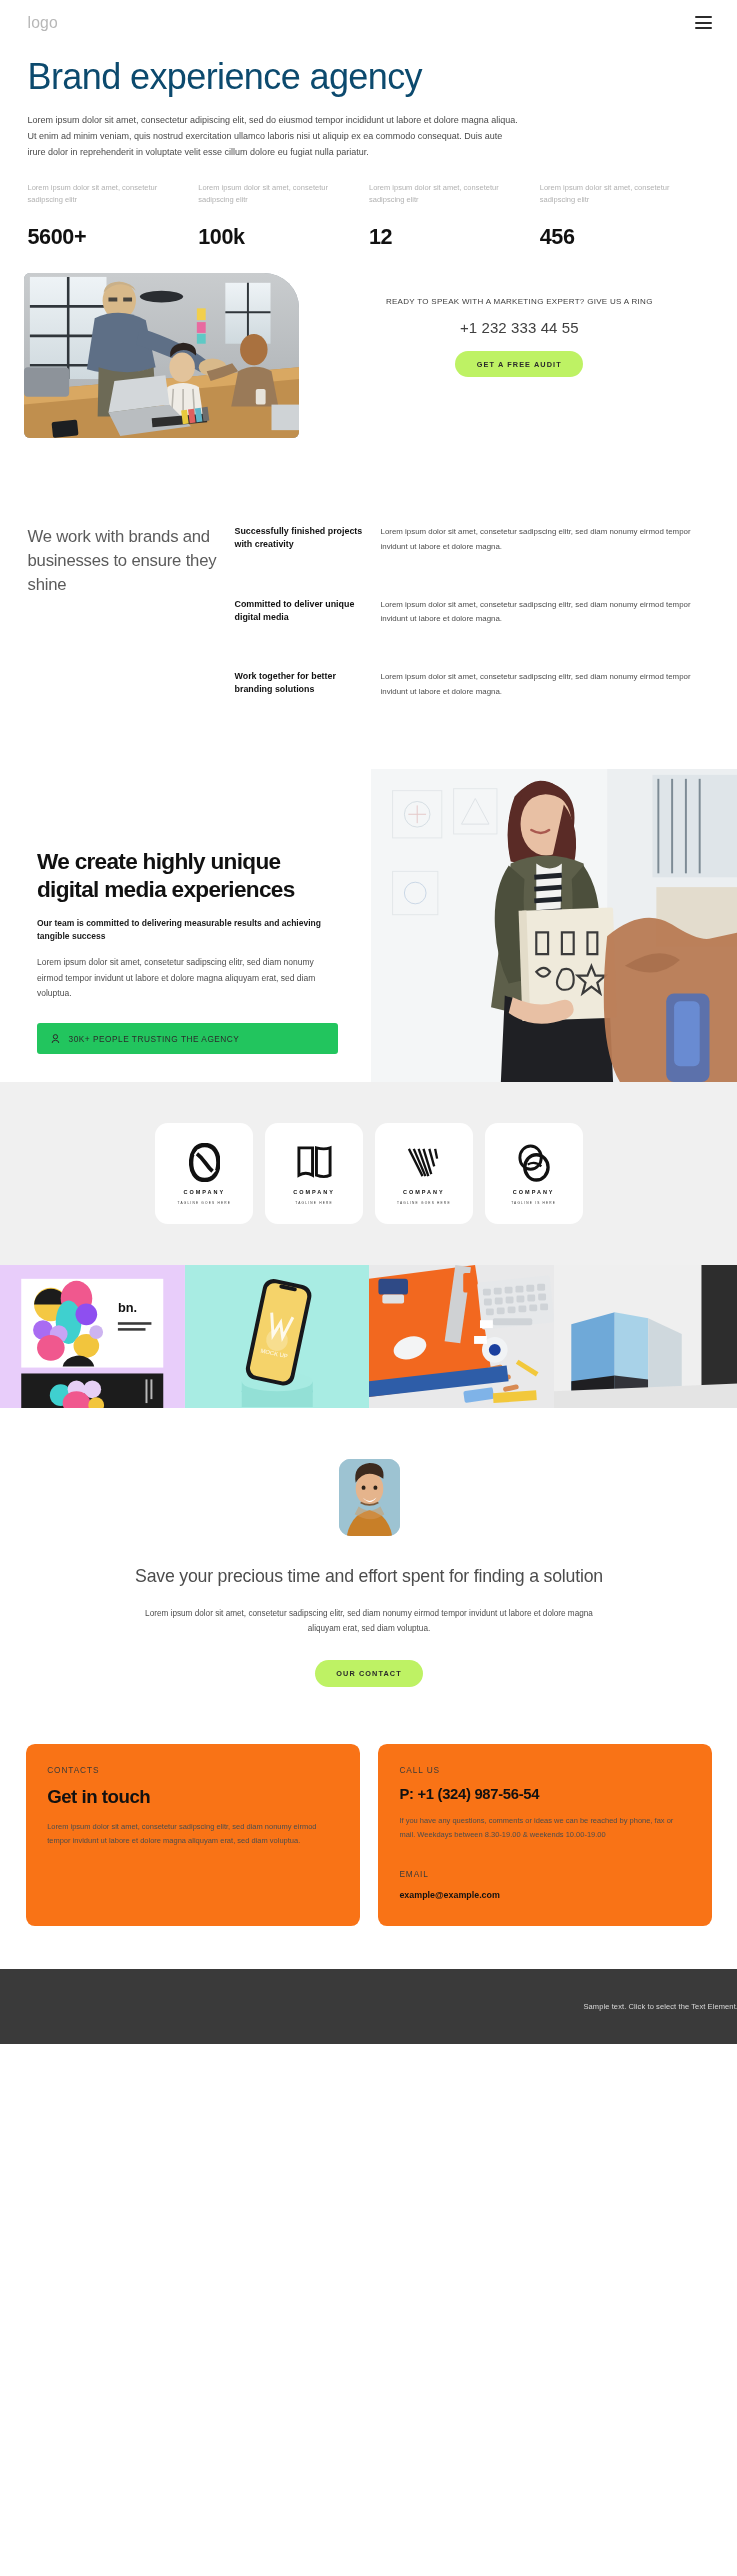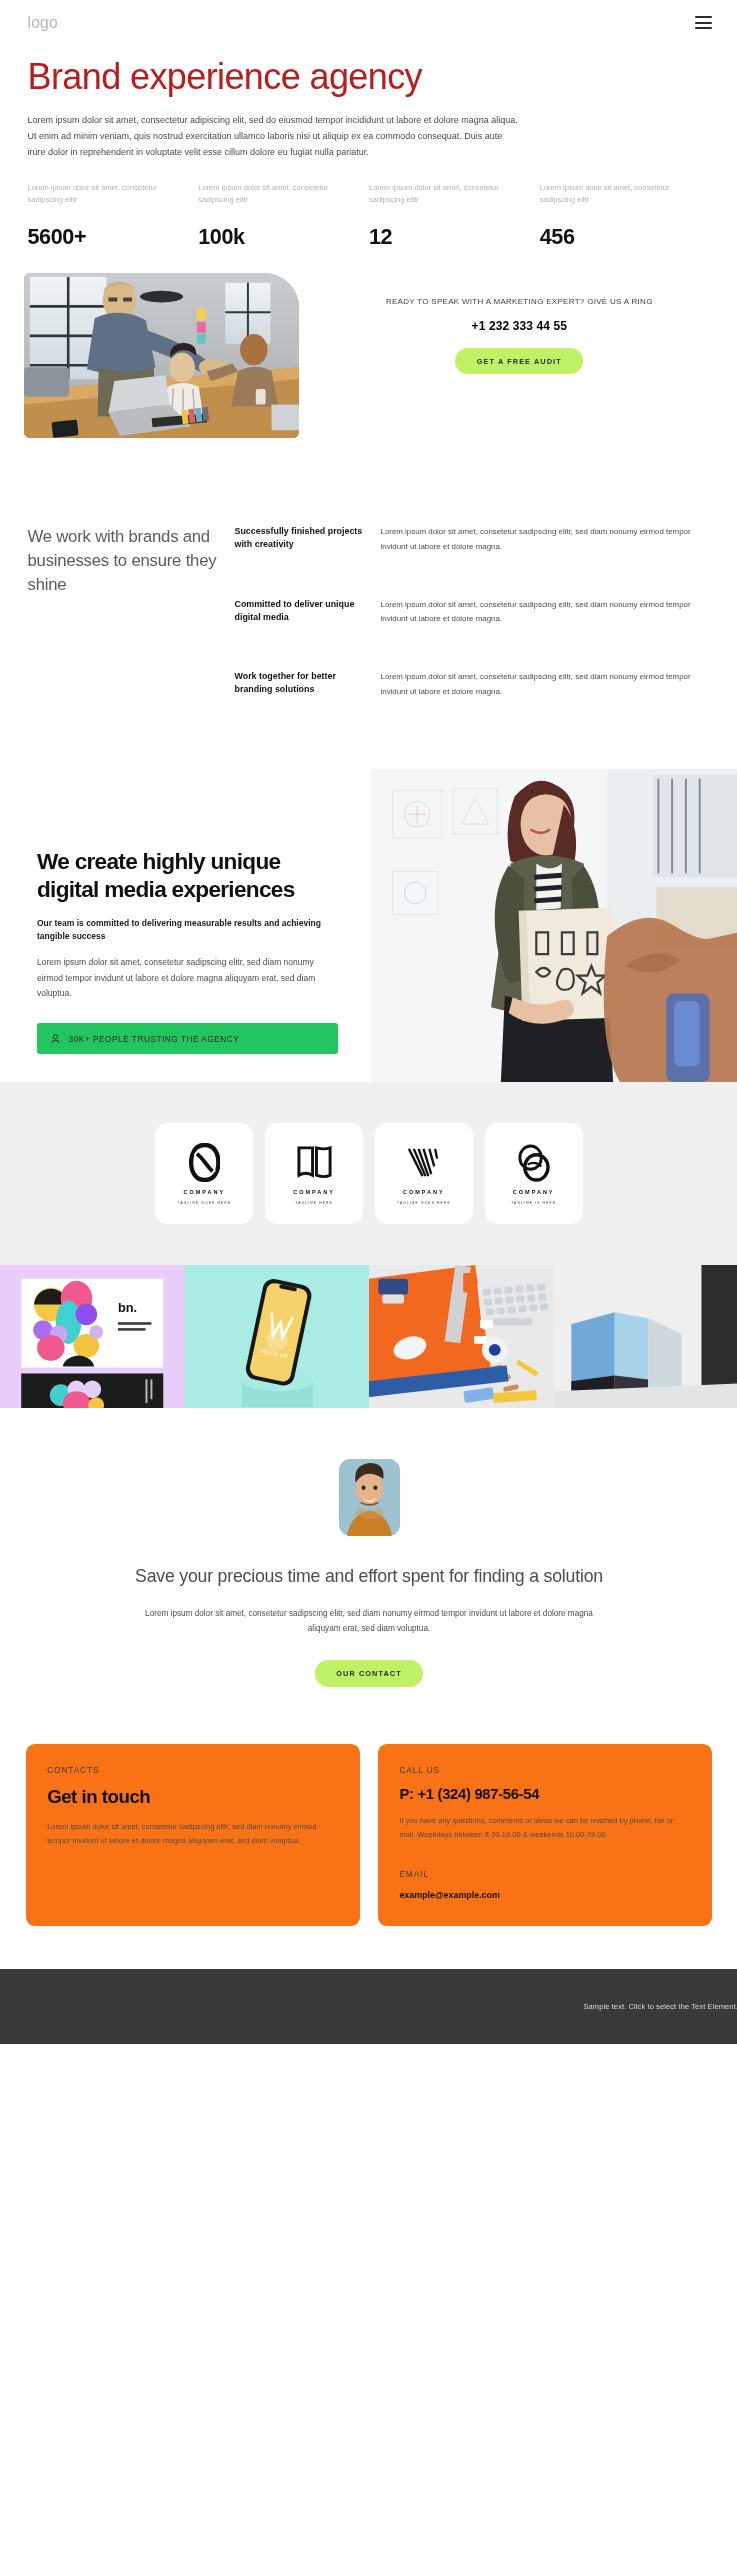--- a/index.html
+++ b/index.html
@@ -30,21 +30,21 @@
   .burger { width:17.7px; display:flex; flex-direction:column; gap:3.4px; cursor:pointer; }
   .burger span { display:block; height:2px; background:#2b2b2b; border-radius:1px; }
 
   
   .hero { padding:11.8px 27.5px 0 27.5px; }
   .hero h1 {
     font-size:36px;
     line-height:1.12;
     font-weight:400;
     letter-spacing:-0.6px;
-    color:#b91c1c;
+    color:#0c4a6e;
   }
   .hero-sub {
     margin-top:14.8px;
     font-size:9px;
     line-height:1.78;
     color:#4a4a4a;
     max-width:492px;
   }
 
   
@@ -92,23 +92,23 @@
   .hero-cta-title {
     font-size:8px;
     line-height:1.75;
     letter-spacing:0.3px;
     color:#3c3c3c;
     text-transform:uppercase;
     font-weight:400;
   }
   .hero-phone {
     margin-top:9.8px;
-    font-size:12px;
-    font-weight:700;
-    color:#000000;
+    font-size:15px;
+    font-weight:400;
+    color:#404040;
     letter-spacing:0.1px;
   }
   .btn-yellow {
     display:inline-block;
     margin-top:14.8px;
     background:#bef264;
     color:#2a2a2a;
     border:none;
     border-radius:19.7px;
     padding:8.9px 21.6px;

